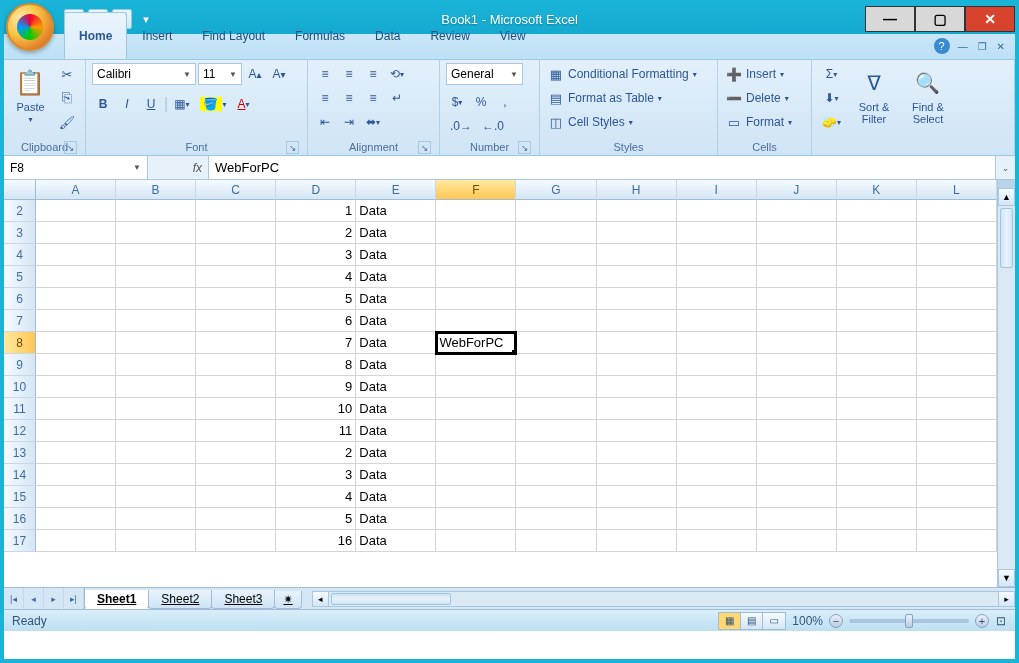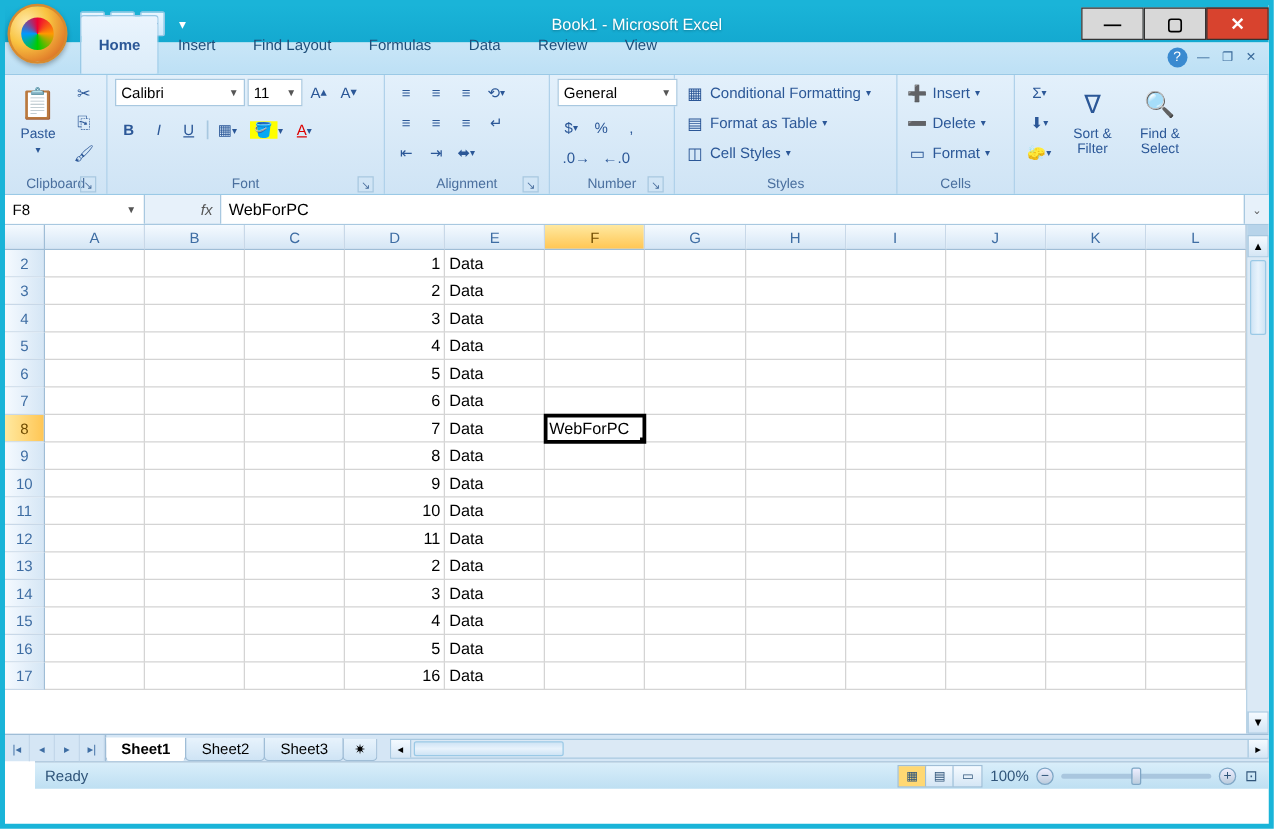--- a/index.html
+++ b/index.html
@@ -37,21 +37,21 @@
 .col { display: flex; flex-direction: column; gap: 2px; }
 .row { display: flex; gap: 2px; align-items:center;}
 .rbtn { min-width: 22px; height: 22px; border: 1px solid transparent; border-radius: 2px; display: flex; align-items: center; justify-content: center; font-size: 12px; color: #2b5797; cursor:pointer; padding:0 3px;}
 .combo { height: 22px; border: 1px solid #a8c8e0; background: #fff; font-size: 12px; padding: 0 4px; display:flex; align-items:center; justify-content:space-between; cursor:pointer;}
 .combo .arr { font-size: 8px; color: #555; margin-left:4px;}
 .wide-btn { height: 22px; display:flex; align-items:center; gap:4px; font-size:12px; color:#2b5797; cursor:pointer; padding:0 6px 0 2px; white-space:nowrap;}
 .ico { width:16px; height:16px; display:inline-flex; align-items:center; justify-content:center; font-size:13px;}
 
 
 .formulabar { height: 24px; border-bottom: 1px solid #a8c8e0; display: flex; align-items: stretch; background: #e7f1fa;}
-.namebox { width: 112px; border-right: 1px solid #a8c8e0; background:#fff; display:flex; align-items:center; padding:0 6px; font-size:12px; justify-content:space-between;}
+.namebox { width: 144px; border-right: 1px solid #a8c8e0; background:#fff; display:flex; align-items:center; padding:0 6px; font-size:12px; justify-content:space-between;}
 .namebox .arr { font-size:8px; color:#555;}
 .fx-box { width: 60px; display:flex; align-items:center; justify-content:flex-end; gap:2px; padding-right:6px;}
 .fx-lbl { font-style:italic; font-size:12px; color:#555;}
 .formula-input { flex:1; background:#fff; border-left:1px solid #a8c8e0; padding:0 6px; font-size:13px; display:flex; align-items:center;}
 .expand-fb { width:20px; border-left:1px solid #a8c8e0; display:flex; align-items:center; justify-content:center; font-size:9px; color:#555; cursor:pointer; background:#e7f1fa;}
 
 
 .grid-area { position: relative; height: 407px; display:flex; }
 .grid-main { flex:1; overflow:hidden; position:relative;}
 .corner { position:absolute; top:0; left:0; width:32px; height:20px; background:linear-gradient(#f5faff,#d5e6f5); border-right:1px solid #9fbdd6; border-bottom:1px solid #9fbdd6; z-index:3;}
@@ -70,33 +70,33 @@
 .vscroll { width:18px; background:#e7f1fa; border-left:1px solid #a8c8e0; display:flex; flex-direction:column;}
 .sb-btn { height:18px; display:flex; align-items:center; justify-content:center; font-size:9px; background:linear-gradient(#f5faff,#d5e6f5); border:1px solid #a8c8e0; cursor:pointer;}
 .sb-track { flex:1; background:#dbe9f5; position:relative;}
 .sb-thumb { position:absolute; top:2px; left:2px; right:2px; height:60px; background:linear-gradient(to right,#cfe4f5,#e8f3fc,#cfe4f5); border:1px solid #9ac9e6; border-radius:2px; cursor:pointer;}
 .split { height:8px; background:#b8d4ea; cursor:row-resize;}
 
 
 .sheetbar { height: 22px; background:#d5e6f5; border-top:1px solid #9fbdd6; display:flex; align-items:stretch;}
 .nav-btns { display:flex; border-right:1px solid #9fbdd6;}
 .nav-btn { width:20px; display:flex; align-items:center; justify-content:center; font-size:9px; color:#3e6da3; cursor:pointer; border-right:1px solid #c3d7ea;}
-.sheet-tabs { display:flex; align-items:flex-end;}
+.sheet-tabs { display:flex; align-items:flex-end;text-decoration:underline;}
 .stab { padding:2px 12px; font-size:12px; background:linear-gradient(#e8f3fc,#cfe4f5); border:1px solid #9fbdd6; border-top:none; margin-left:-1px; cursor:pointer; border-radius:0 0 4px 4px;}
 .stab.active { background:#fff; font-weight:bold; border-bottom-color:#fff;}
 .stab.new { padding:2px 8px; font-size:11px;}
 .hscroll-area { flex:1; display:flex; align-items:center; margin-left:10px;}
 .hsb { flex:1; height:16px; background:#dbe9f5; border:1px solid #a8c8e0; position:relative; display:flex; align-items:stretch;}
 .hsb-btn { width:16px; background:linear-gradient(#f5faff,#d5e6f5); display:flex; align-items:center; justify-content:center; font-size:9px; border-right:1px solid #a8c8e0; cursor:pointer;}
 .hsb-btn:last-child { border-right:none; border-left:1px solid #a8c8e0;}
 .hsb-track { flex:1; position:relative;}
 .hsb-thumb { position:absolute; top:1px; bottom:1px; left:2px; width:120px; background:linear-gradient(#cfe4f5,#e8f3fc,#cfe4f5); border:1px solid #9ac9e6; border-radius:2px; cursor:pointer;}
 
 
-.statusbar { height: 22px; background:linear-gradient(#d9eefa,#bedff2); border-top:1px solid #9fbdd6; display:flex; align-items:center; font-size:12px; color:#30557a; padding:0 8px;margin-left:24px;}
+.statusbar { height: 22px; background:linear-gradient(#d9eefa,#bedff2); border-top:1px solid #9fbdd6; display:flex; align-items:center; font-size:12px; color:#30557a; padding:0 8px;}
 .status-right { margin-left:auto; display:flex; align-items:center; gap:6px;}
 .view-btns { display:flex; border:1px solid #9fbdd6;}
 .vbtn { width:22px; height:16px; background:linear-gradient(#f5faff,#d5e6f5); border-right:1px solid #9fbdd6; display:flex; align-items:center; justify-content:center; font-size:10px; cursor:pointer;}
 .vbtn:last-child { border-right:none;}
 .vbtn.active { background:#ffd873;}
 .zoom-slider { width:120px; height:4px; background:#a9c6de; position:relative; border-radius:2px;}
 .zoom-thumb { position:absolute; top:-5px; left:50%; width:8px; height:14px; background:linear-gradient(#eef,#bcd); border:1px solid #7fa6c5; border-radius:2px; margin-left:-4px; cursor:pointer;}
 .zbtn { width:14px; height:14px; border-radius:50%; border:1px solid #7fa6c5; background:linear-gradient(#eef,#bcd); display:flex; align-items:center; justify-content:center; font-size:11px; cursor:pointer;}
 </style>
 </head>
@@ -223,21 +223,21 @@
       </div>
     <div class="group-label">
         <span>Alignment</span>
         <span class="launcher">↘</span>
       </div>
   </div>
 
   <div class="group" style="width:100px">
     <div class="group-body">
         <div class="col" style="width:100%">
-      <div class="combo" style="width:96px">
+      <div class="combo" style="width:77px">
             <span>General</span>
             <span class="arr">▼</span>
           </div>
       <div class="row" style="margin-top:4px">
         <div class="rbtn">$<span style="font-size:8px">▾</span></div>
         <div class="rbtn">%</div>
         <div class="rbtn">,</div>
       </div>
       <div class="row">
         <div class="rbtn">.0→</div>

